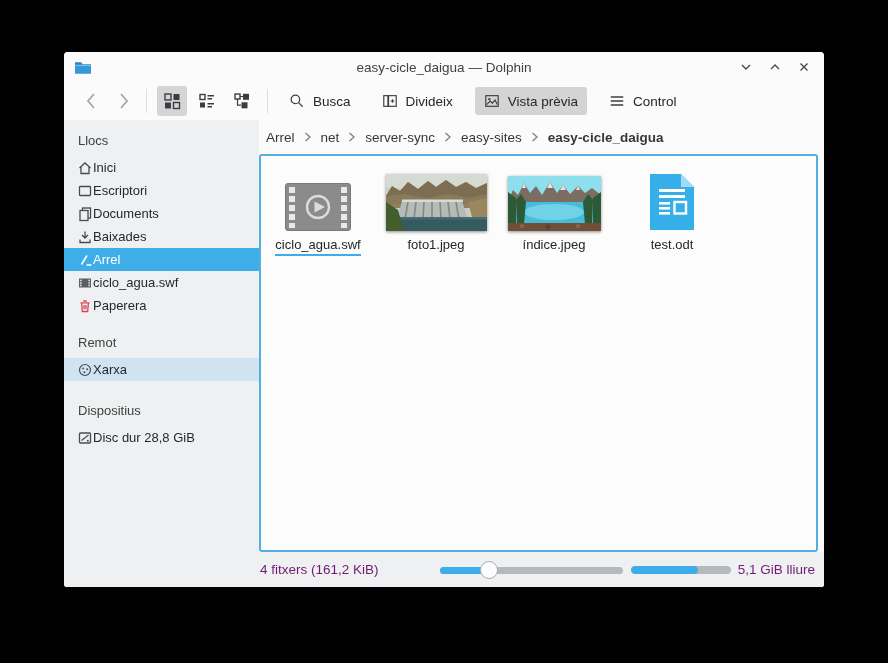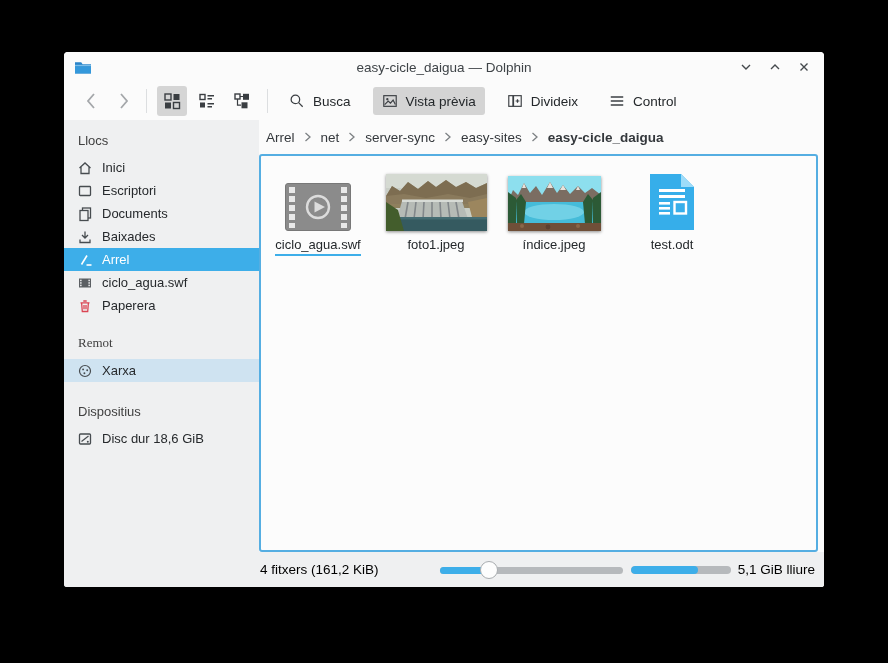--- a/index.html
+++ b/index.html
@@ -26,42 +26,42 @@
   .vm-btn { width:30px; height:30px; display:flex; align-items:center; justify-content:center; border-radius:3px; }
   .vm-btn.pressed { background:#d5d5d5; }
   .tool-btn { display:flex; align-items:center; gap:8px; padding:6px 9px; border-radius:3px;
               font-size:13.5px; color:#24282b; margin-left:13px; white-space:nowrap;justify-content:center; }
   .tool-btn.pressed { background:#d4d4d4; }
 
   
   .content { flex:1; display:flex; min-height:0; }
   .sidebar { width:195px; flex:0 0 auto; background:#eff0f1; font-size:13px; color:#26292c; padding-top:2px; overflow:hidden; }
   .section-title { color:#404040; padding:11px 0 8px 14px; font-size:13px; }
-  .side-item { height:23px; display:flex; align-items:center; gap:9px; padding-left:13px; }
+  .side-item { height:23px; display:flex; align-items:center; padding-left:13px; }
   .side-item.selected { background:#3daee9; color:#fff; }
   .side-item.hovered { background:#cfe3f1; }
   .sicon { width:16px; height:16px; flex:0 0 auto; display:flex; align-items:center; justify-content:center; }
 
   .main { flex:1; display:flex; flex-direction:column; min-width:0; background:#fbfbfb; }
   .breadcrumb { height:34px; flex:0 0 auto; display:flex; align-items:center; padding-left:7px; font-size:13.5px; color:#34383c; gap:9px; }
   .crumb { white-space:nowrap; }
   .crumb.current { font-weight:bold; }
   .bsep { display:flex; align-items:center; }
 
   .view { flex:1; min-height:0; border:2px solid #55aee2; border-radius:3px; margin-right:6px;
           background:#fcfcfc; display:flex; align-items:flex-start; padding:13px 1px; gap:6px; }
   .file-item { width:112px; display:flex; flex-direction:column; align-items:center; }
   .icon-box { height:62px; display:flex; align-items:flex-end; justify-content:center; }
   .thumb { box-shadow:0 1px 3px rgba(0,0,0,.45); display:block; }
   .file-label { margin-top:7px; font-size:13px; color:#24282b; line-height:1.15; }
   .file-label.current { border-bottom:2px solid #3daee9; padding-bottom:1px; }
 
   
   .statusbar { height:35px; flex:0 0 auto; display:flex; align-items:center; padding:0 9px 0 1px;
-               font-size:13.5px; color:#000000; background:#eff0f1; }
+               font-size:13.5px; color:#701a75; background:#eff0f1; }
   .slider { margin-left:auto; position:relative; width:183px; height:18px; flex:0 0 auto; }
   .slider-track { position:absolute; left:0; right:0; top:6px; height:7px; border-radius:3.5px; background:#b6b9bc; }
   .slider-fill { position:absolute; left:0; top:6px; height:7px; border-radius:3.5px 0 0 3.5px; background:#3daee9; }
   .slider-handle { position:absolute; top:0; width:18px; height:18px; border-radius:50%;
                    background:#fdfdfd; border:1px solid #a9adb0; }
   .capacity { margin-left:8px; width:100px; height:8px; border-radius:4px; background:#b6b9bc; overflow:hidden; flex:0 0 auto; }
   .capacity-fill { height:100%; background:#3daee9; border-radius:4px; }
   .free-label { margin-left:7px; white-space:nowrap; }
 </style>
 </head>
@@ -142,39 +142,39 @@
       <span class="tsep"></span>
       <div class="tool-btn" style="margin-left:2px;">
         <span class="sicon">
           <svg width="18" height="18" viewBox="0 0 18 18">
             <circle cx="7.2" cy="7.2" r="4.8" fill="none" stroke="#3b3f43" stroke-width="1.4"></circle>
             <line x1="10.8" y1="10.8" x2="15.4" y2="15.4" stroke="#3b3f43" stroke-width="1.4"></line>
           </svg>
         </span>
         <span>Busca</span>
       </div>
+      <div class="tool-btn">
+        <span class="sicon">
+          <svg width="18" height="18" viewBox="0 0 18 18">
+            <rect x="2" y="3" width="14" height="12" fill="none" stroke="#3b3f43" stroke-width="1.3"></rect>
+            <line x1="7" y1="3" x2="7" y2="15" stroke="#3b3f43" stroke-width="2"></line>
+            <path d="M9.7,9 H13.9 M11.8,6.9 V11.1" stroke="#3b3f43" stroke-width="1.4"></path>
+          </svg>
+        </span>
+        <span>Divideix</span>
+      </div>
       <div class="tool-btn pressed">
         <span class="sicon">
           <svg width="18" height="18" viewBox="0 0 18 18">
             <rect x="2" y="3" width="14" height="12" fill="none" stroke="#3b3f43" stroke-width="1.3"></rect>
             <circle cx="6" cy="7" r="1.3" fill="#3b3f43"></circle>
             <path d="M3,13 L7,9 L9.5,11.5 L12.5,8 L15,13" fill="none" stroke="#3b3f43" stroke-width="1.3"></path>
           </svg>
         </span>
         <span>Vista prèvia</span>
-      </div>
-      <div class="tool-btn">
-        <span class="sicon">
-          <svg width="18" height="18" viewBox="0 0 18 18">
-            <rect x="2" y="3" width="14" height="12" fill="none" stroke="#3b3f43" stroke-width="1.3"></rect>
-            <line x1="7" y1="3" x2="7" y2="15" stroke="#3b3f43" stroke-width="2"></line>
-            <path d="M9.7,9 H13.9 M11.8,6.9 V11.1" stroke="#3b3f43" stroke-width="1.4"></path>
-          </svg>
-        </span>
-        <span>Divideix</span>
       </div>
       <div class="tool-btn">
         <span class="sicon">
           <svg width="18" height="18" viewBox="0 0 18 18">
             <line x1="2" y1="4.5" x2="16" y2="4.5" stroke="#3b3f43" stroke-width="1.8"></line>
             <line x1="2" y1="9" x2="16" y2="9" stroke="#3b3f43" stroke-width="1.8"></line>
             <line x1="2" y1="13.5" x2="16" y2="13.5" stroke="#3b3f43" stroke-width="1.8"></line>
           </svg>
         </span>
         <span>Control</span>
@@ -247,21 +247,21 @@
         </div>
         <div class="side-item">
           <span class="sicon">
             <svg width="16" height="16" viewBox="0 0 16 16">
               <path d="M3.5,4.8 H12.5 M6.3,3 H9.7 M4.6,4.8 L5.3,13.5 H10.7 L11.4,4.8 M7,7 V11.3 M9,7 V11.3" fill="none" stroke="#da4453" stroke-width="1.3"></path>
             </svg>
           </span>
           <span>Paperera</span>
         </div>
 
-        <div class="section-title" style="padding-top:18px;font-family:Liberation Serif, serif;">Remot</div>
+        <div class="section-title" style="padding-top:18px;">Remot</div>
         <div class="side-item hovered">
           <span class="sicon">
             <svg width="16" height="16" viewBox="0 0 16 16">
               <circle cx="8" cy="8" r="5.5" fill="none" stroke="#474c50" stroke-width="1.2"></circle>
               <circle cx="6.1" cy="6.4" r="0.95" fill="#474c50"></circle>
               <circle cx="10.2" cy="7.3" r="0.95" fill="#474c50"></circle>
               <circle cx="7.4" cy="10.2" r="0.95" fill="#474c50"></circle>
             </svg>
           </span>
           <span>Xarxa</span>
@@ -269,21 +269,21 @@
 
         <div class="section-title" style="padding-top:22px;">Dispositius</div>
         <div class="side-item">
           <span class="sicon">
             <svg width="16" height="16" viewBox="0 0 16 16">
               <rect x="2.5" y="3" width="11" height="10" rx="1" fill="none" stroke="#474c50" stroke-width="1.3"></rect>
               <path d="M4.5,10.5 L11.5,5" stroke="#474c50" stroke-width="1.2"></path>
               <circle cx="10.8" cy="10.8" r="1" fill="#474c50"></circle>
             </svg>
           </span>
-          <span>Disc dur 18,6 GiB</span>
+          <span>Disc dur 28,8 GiB</span>
         </div>
       </div>
 
       <div class="main">
 
         <div class="breadcrumb">
           <span class="crumb">Arrel</span>
           <span class="bsep">
             <svg width="8" height="12" viewBox="0 0 8 12">
                 <polyline points="1.5,2 6,6 1.5,10" fill="none" stroke="#7d8184" stroke-width="1.3"></polyline>

